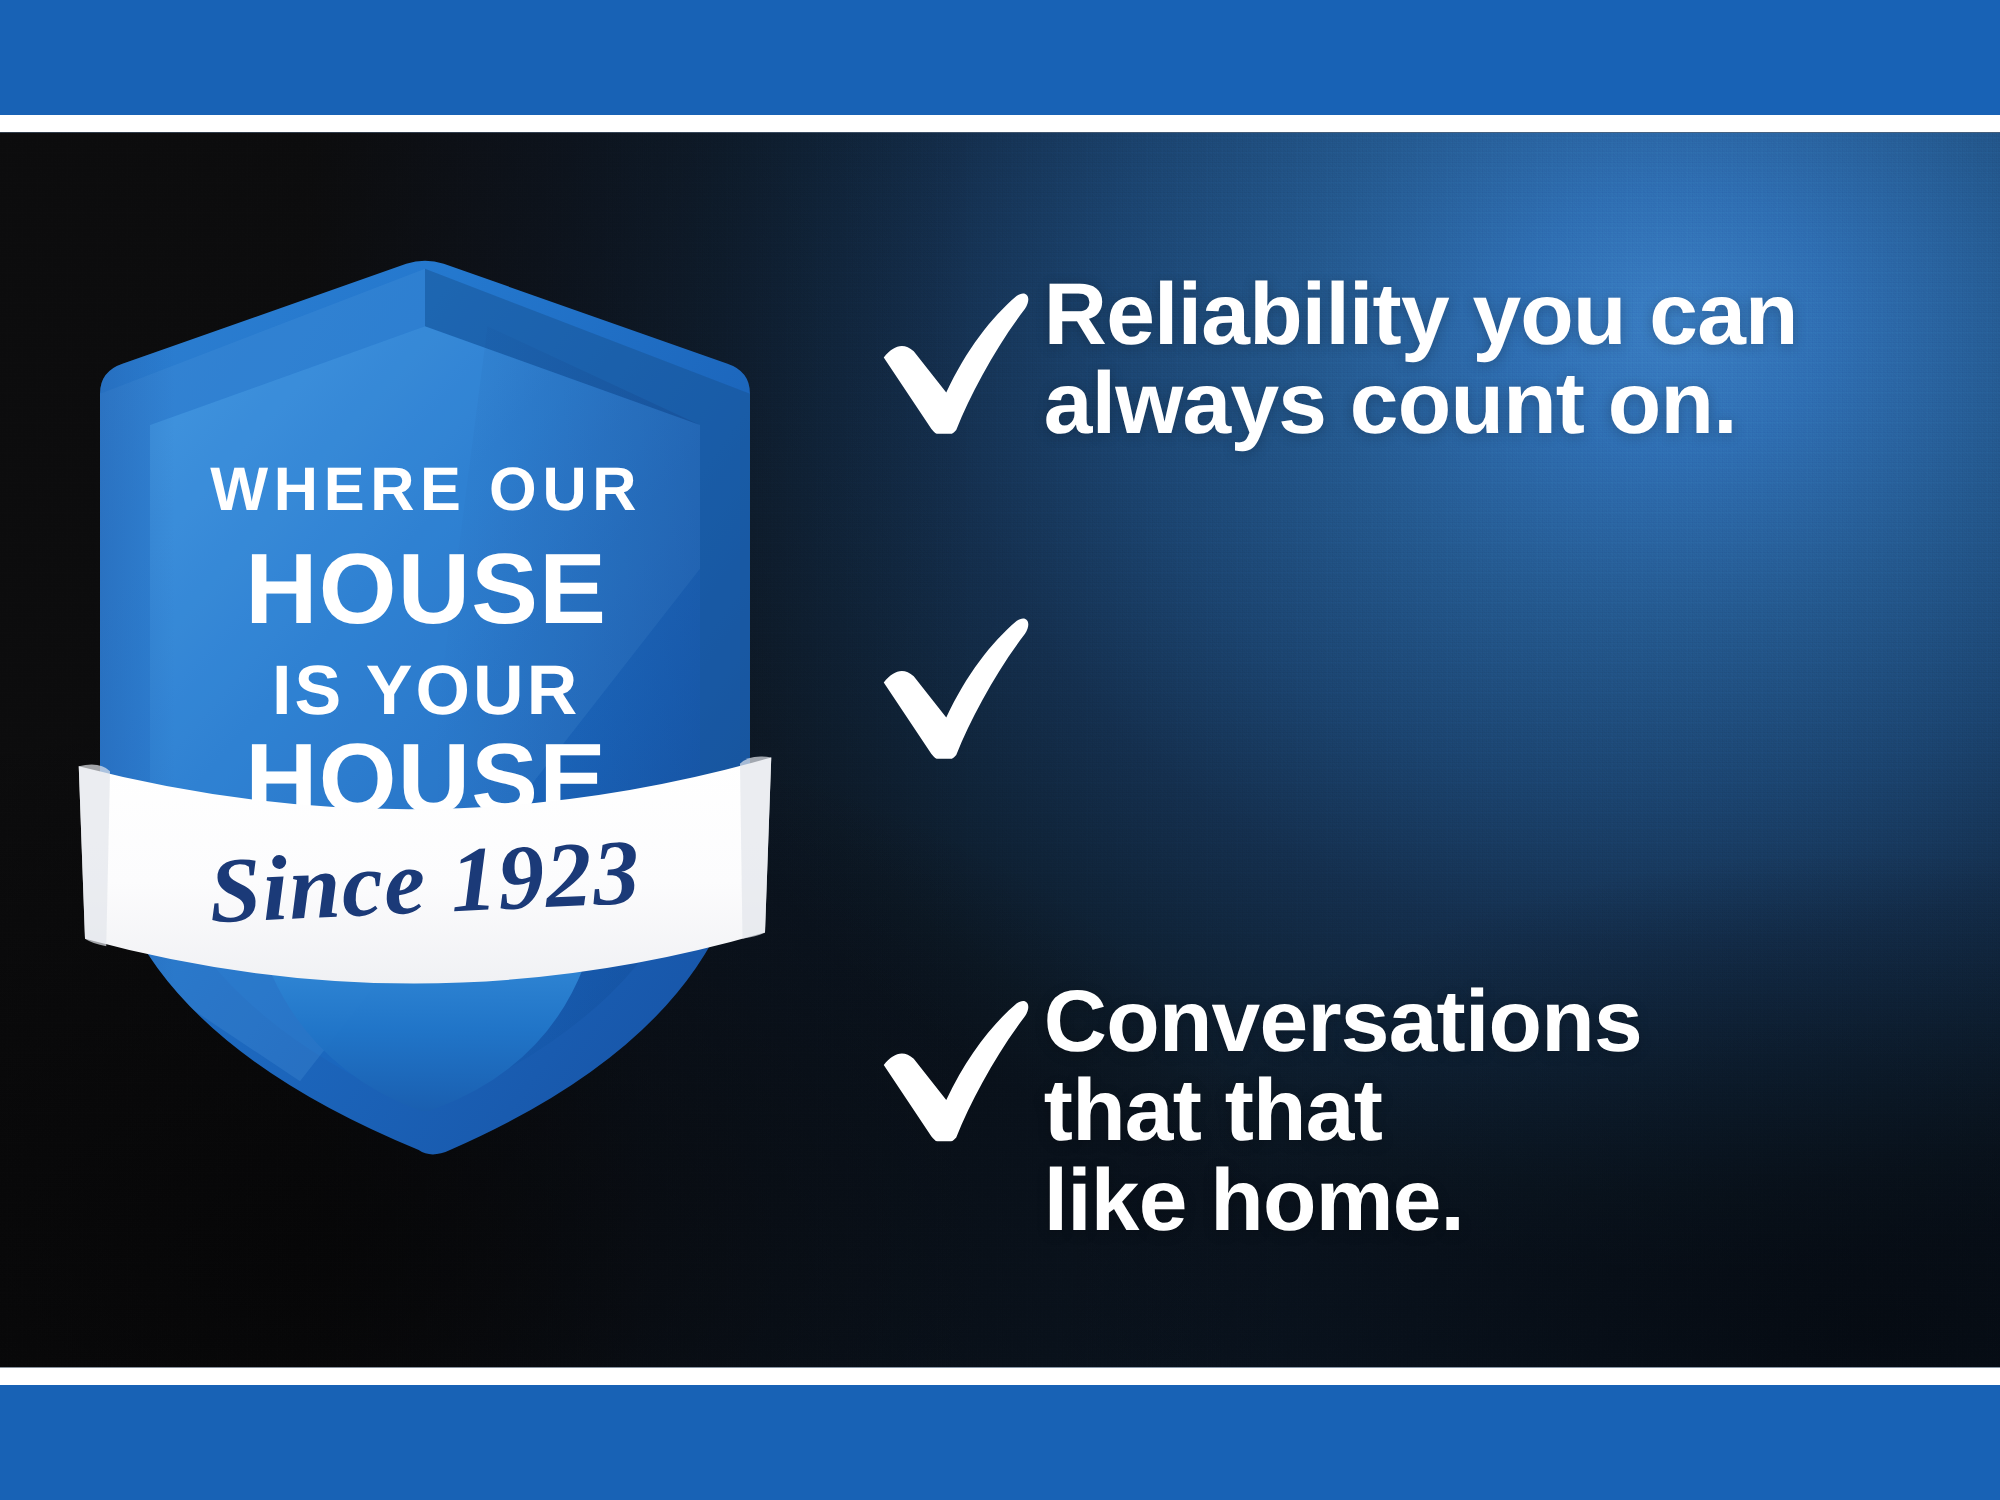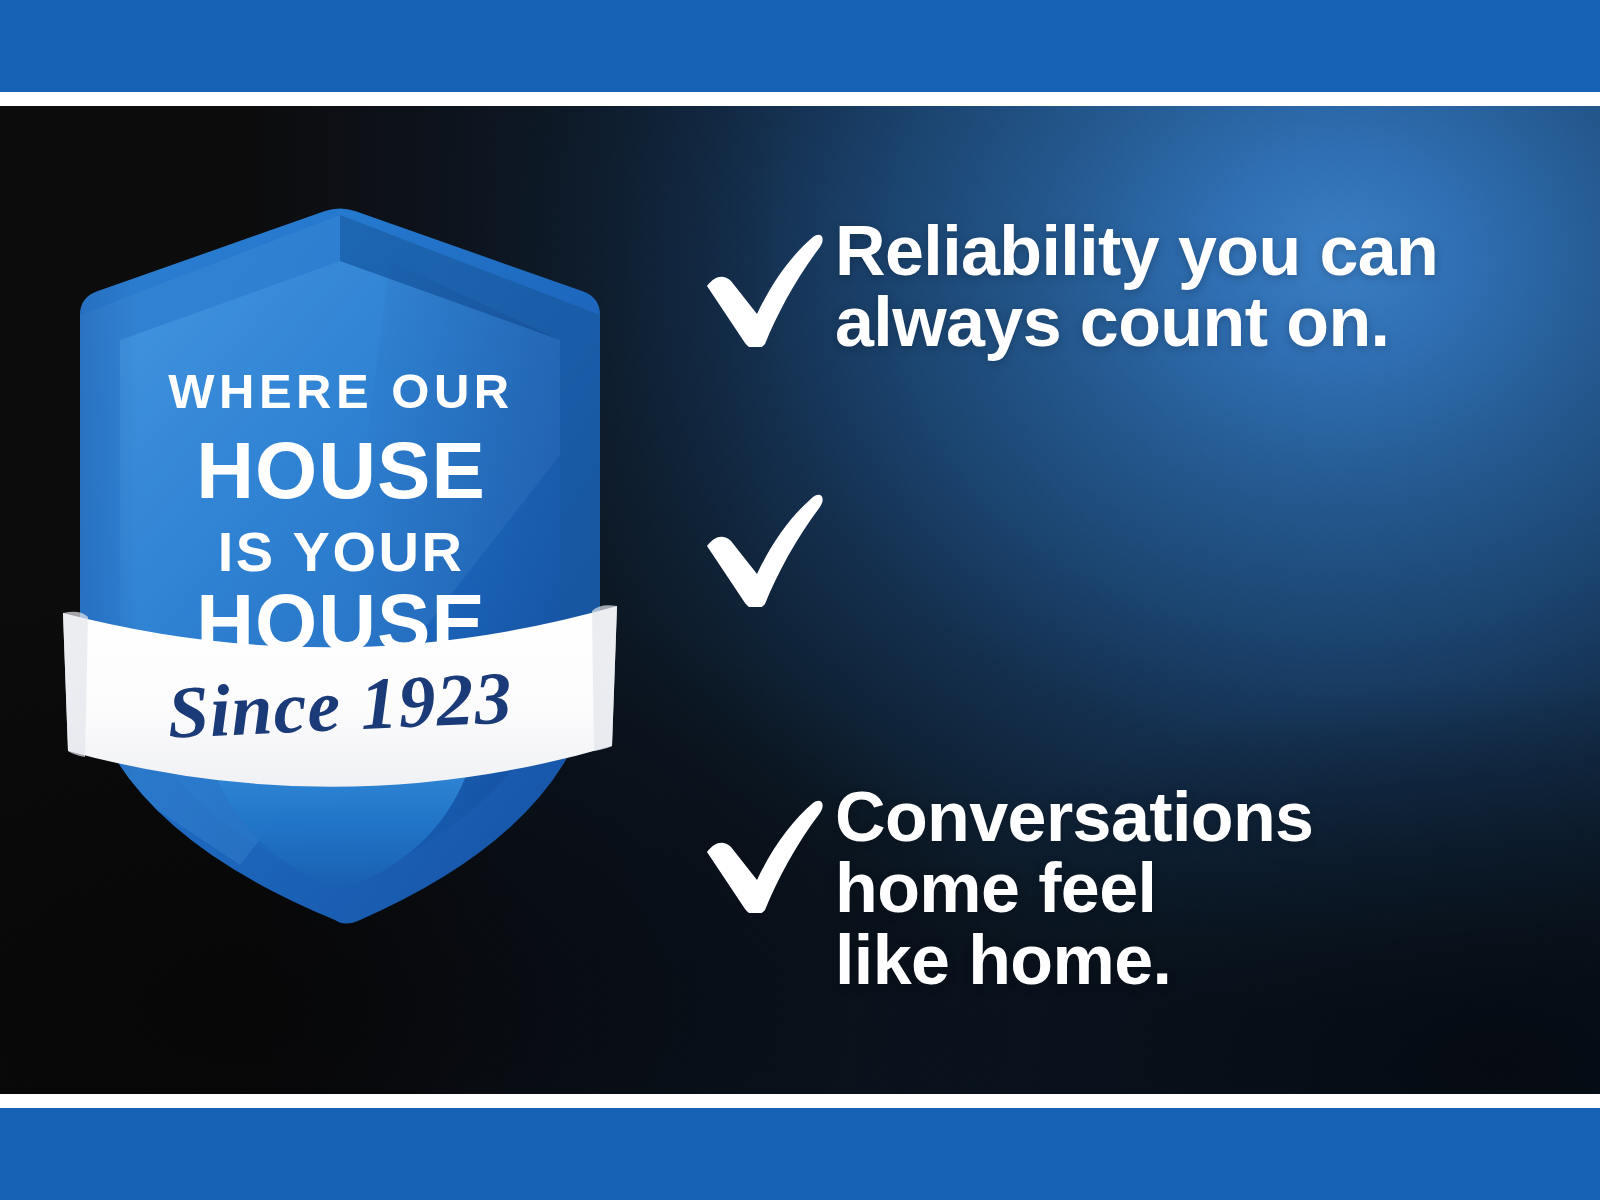--- a/index.html
+++ b/index.html
@@ -325,21 +325,21 @@
                    C 30 54 38 52 46 59
                    L 72 92
                    C 88 58 108 32 128 15
                    C 136 9 141 16 135 25
                    C 112 55 92 92 80 122
                    C 74 129 66 129 60 121
                    Z" fill="#ffffff"></path>
         </svg>
       </div>
       <div class="benefit-text">Conversations
-home feel
+that that
 like home.</div>
     </div>
 
   </div>
 
   <div class="bar-rule bottom"></div>
   <div class="brand-bar bottom"></div>
 
 </div>
 

